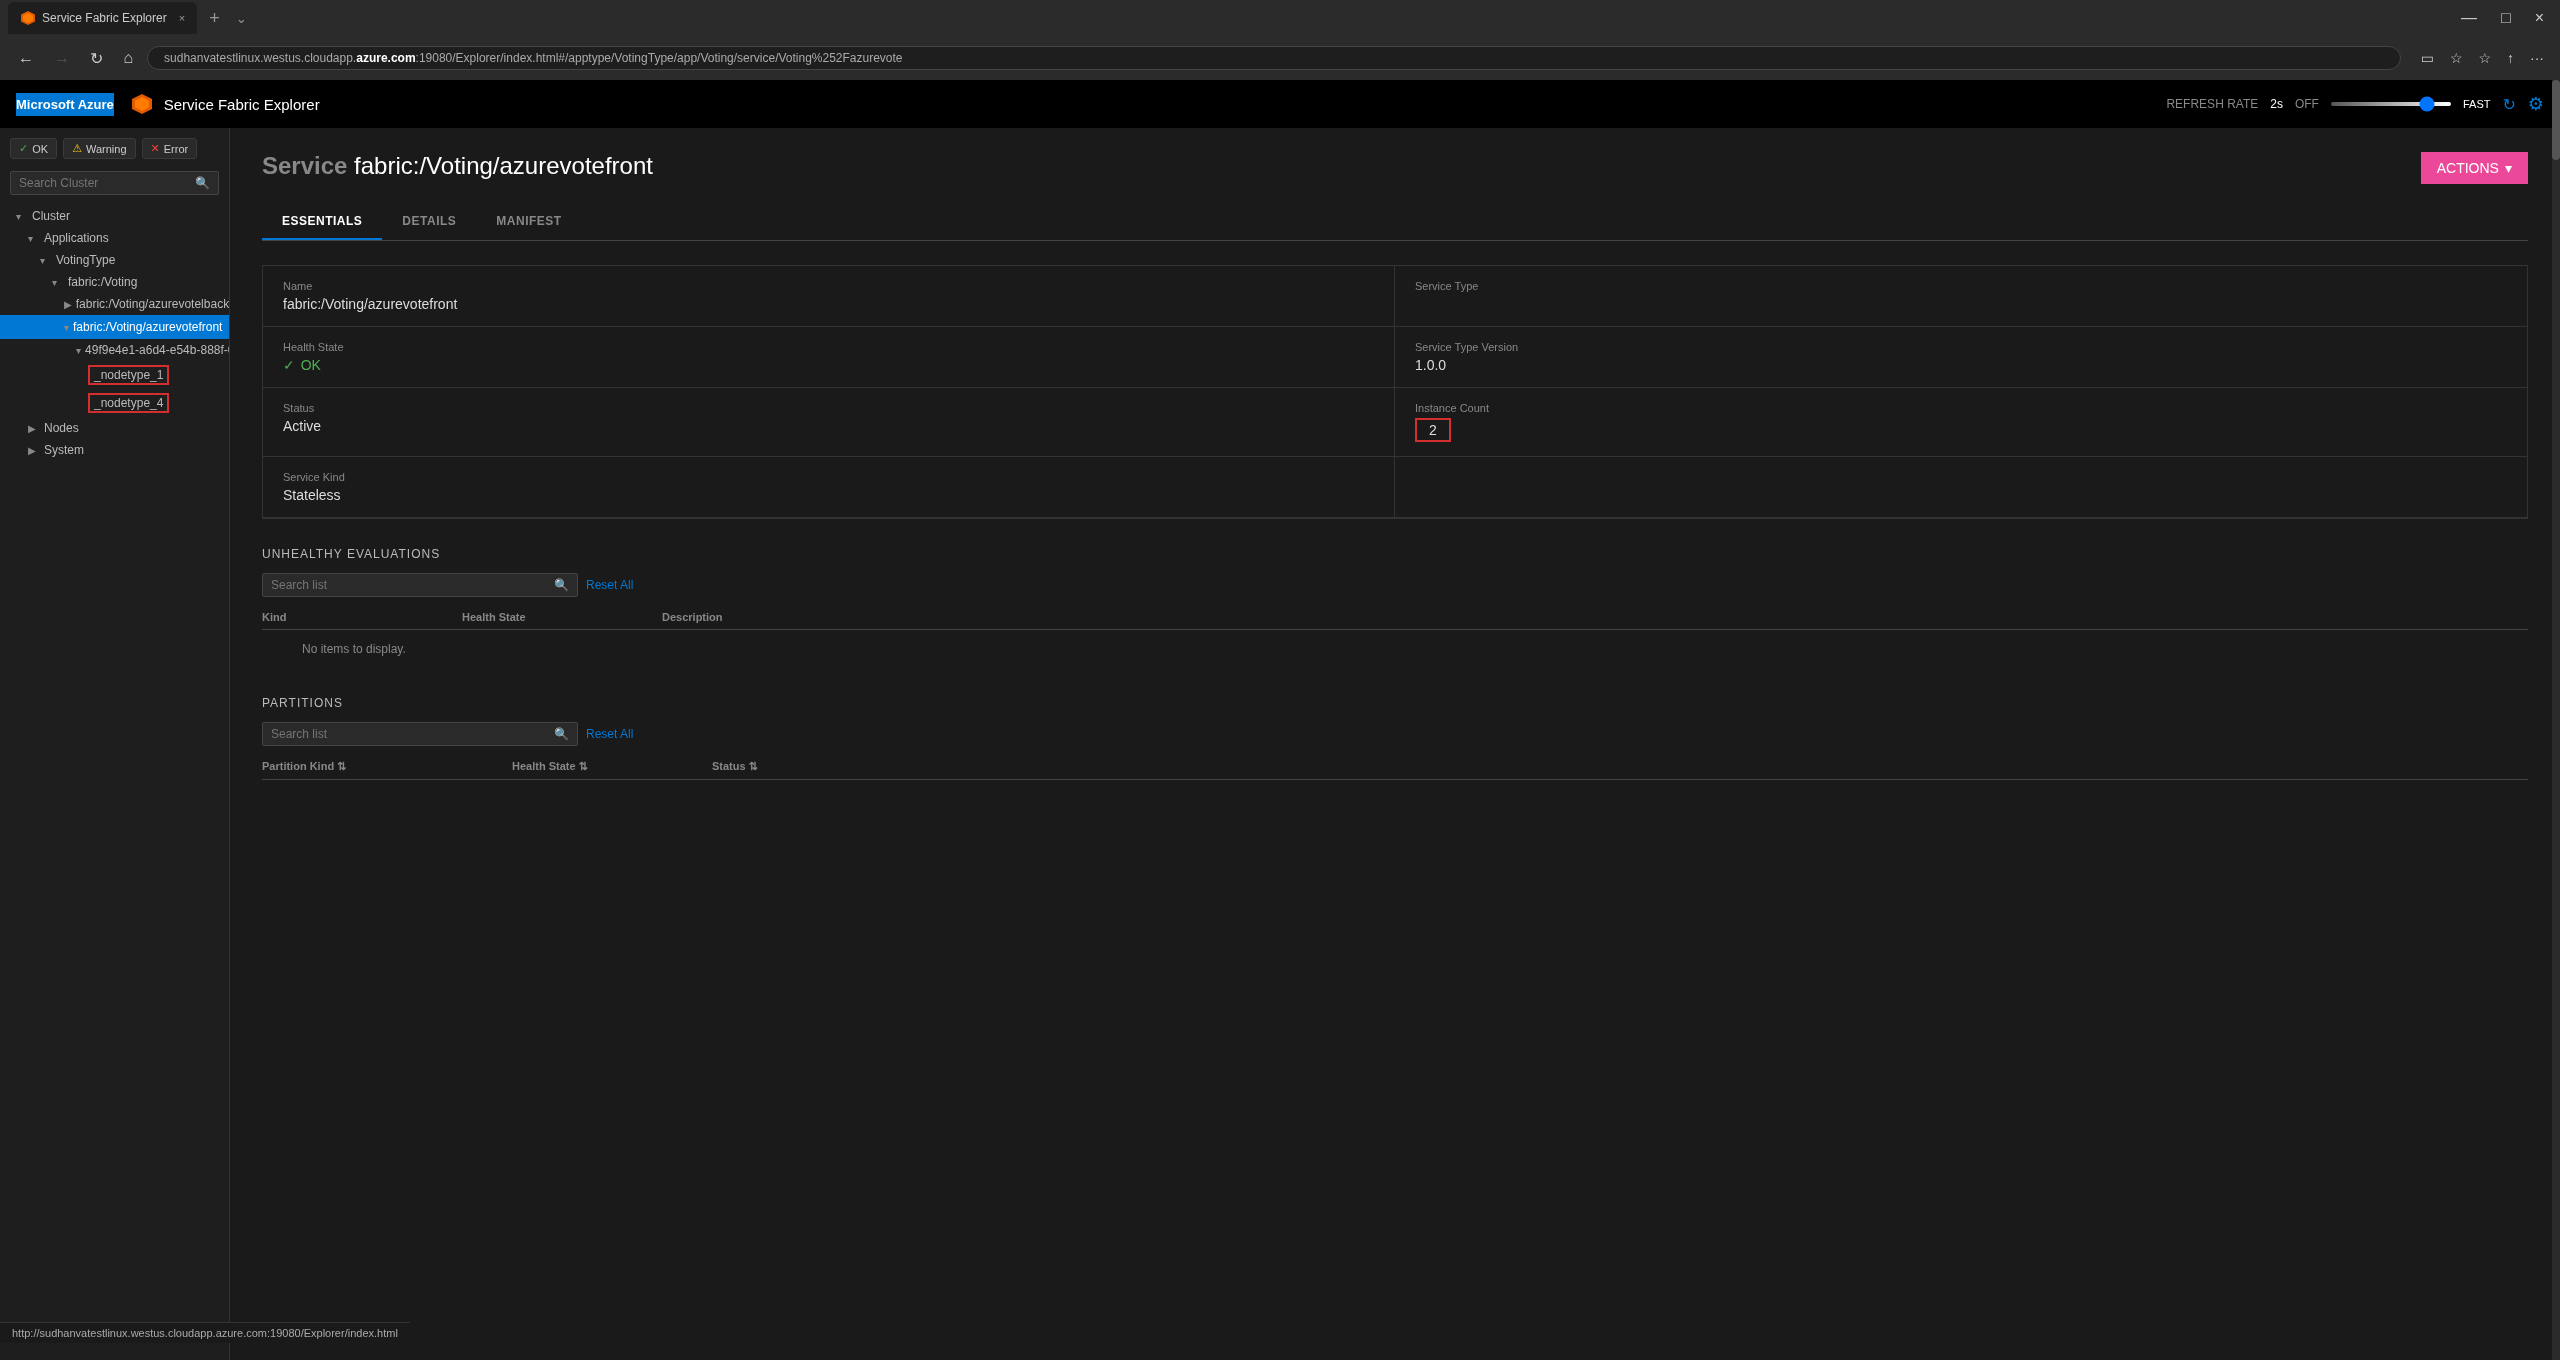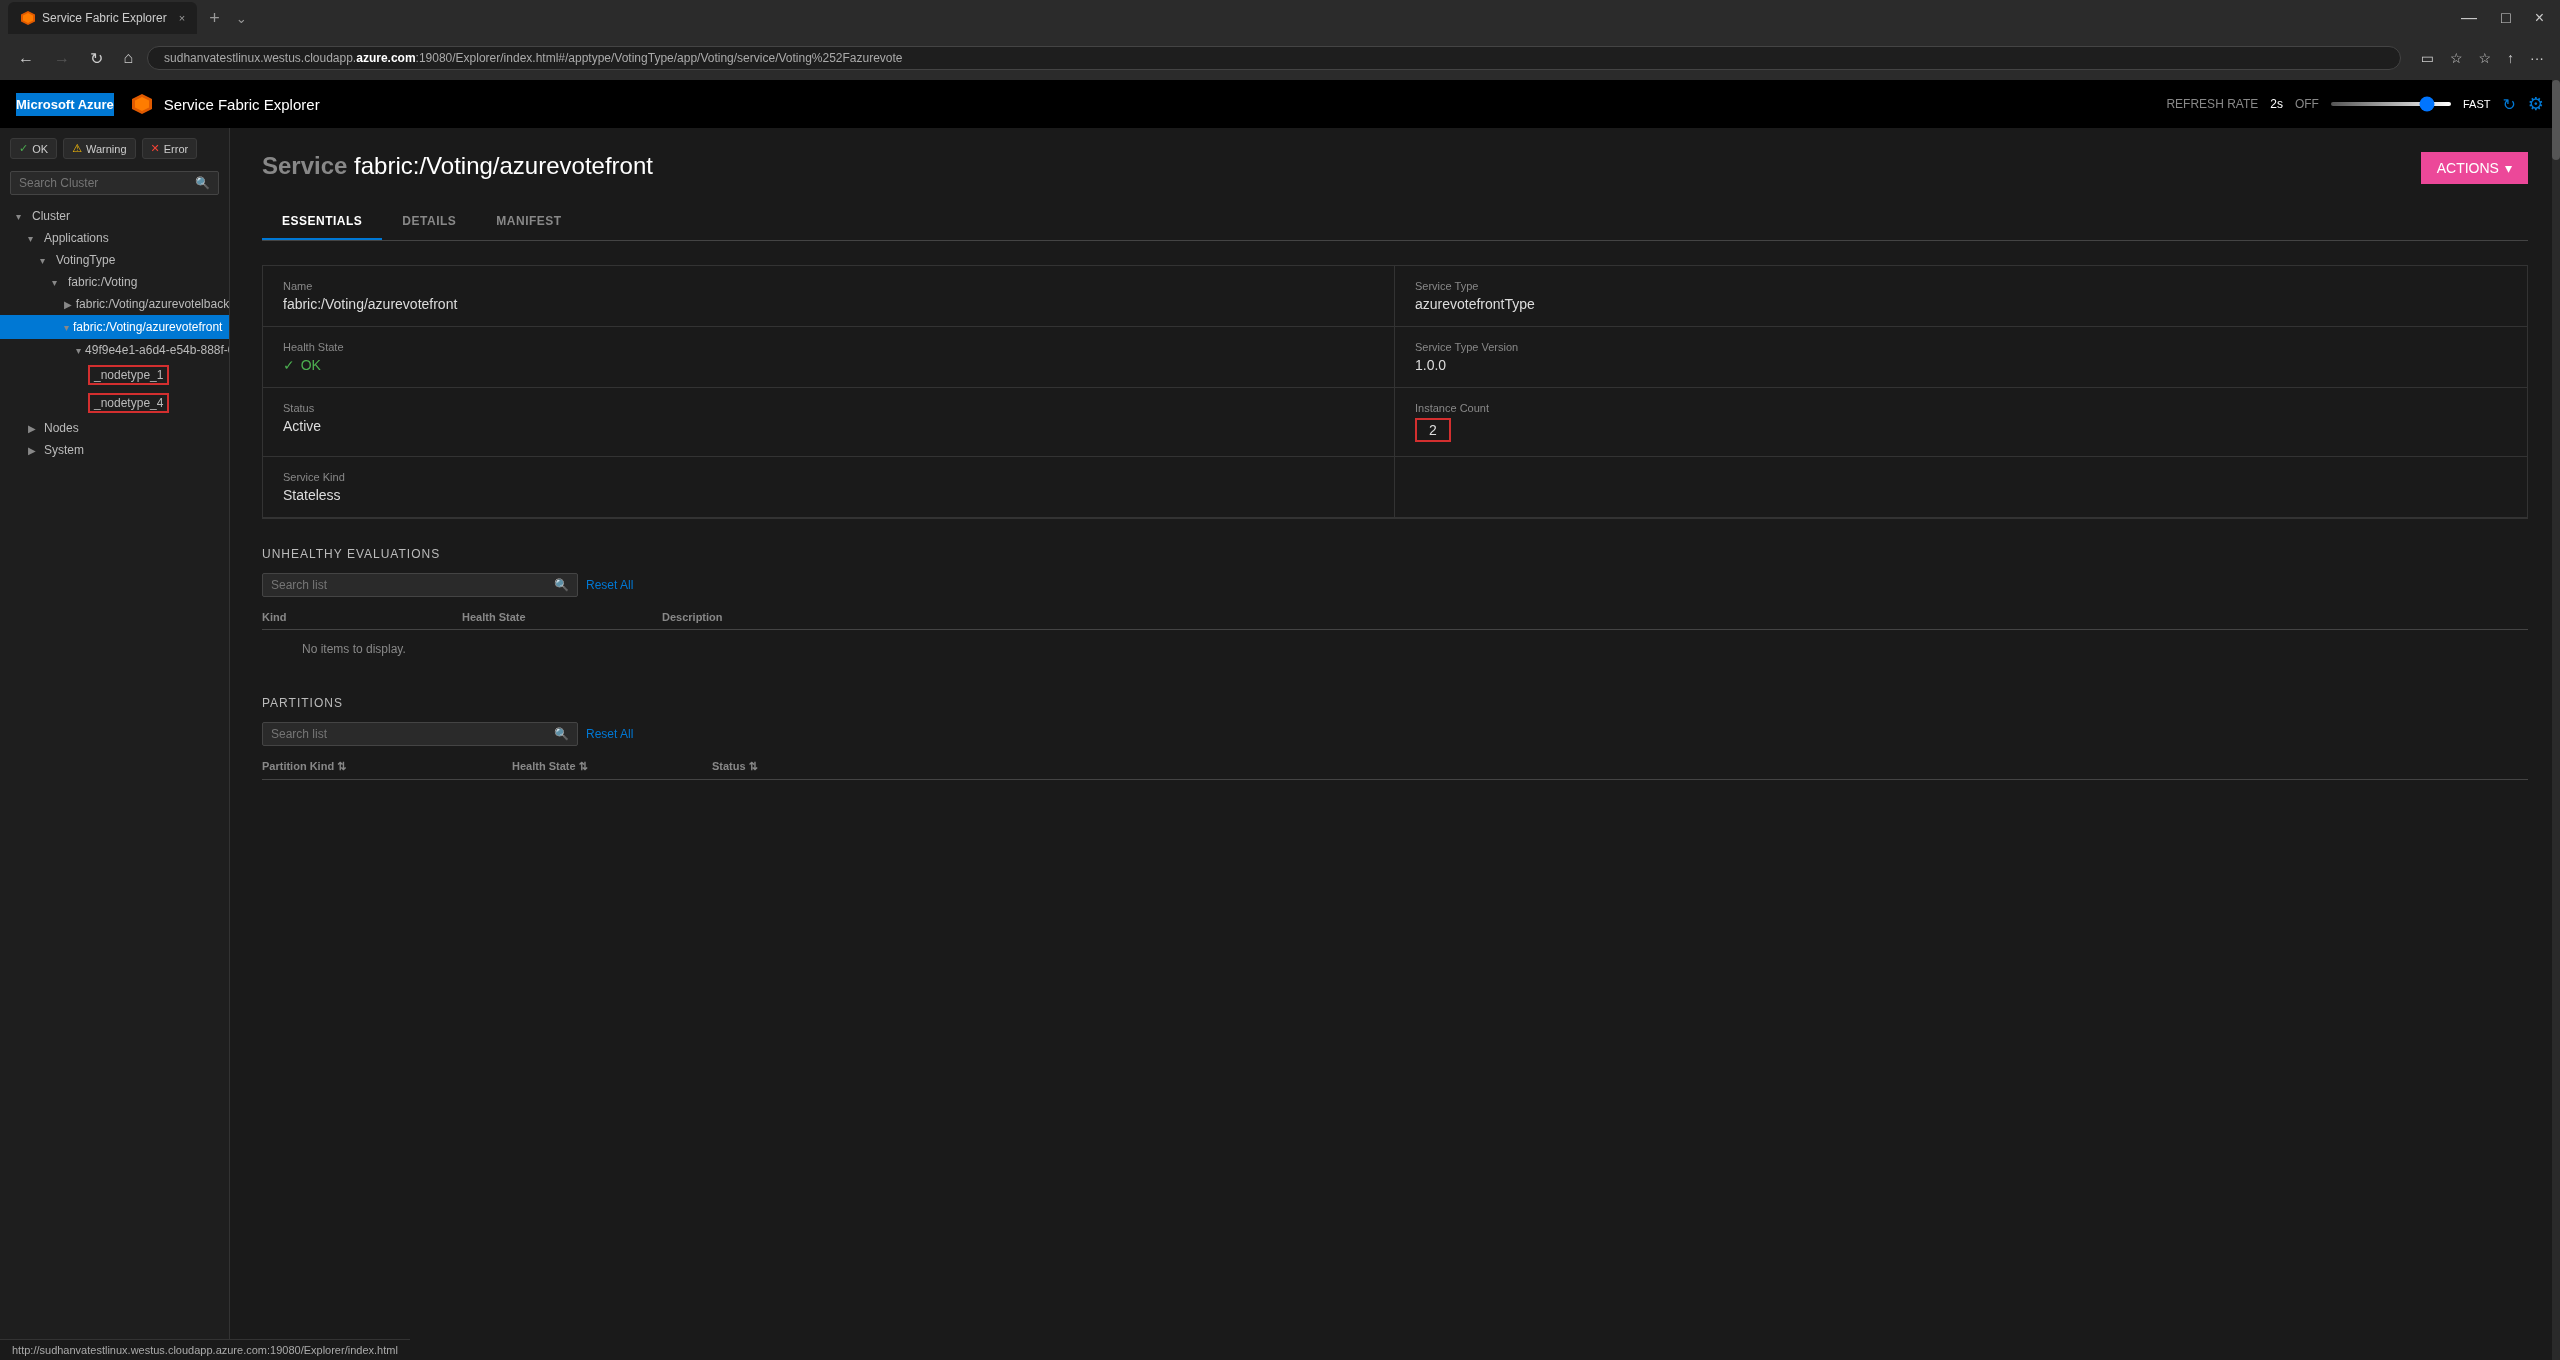--- a/index.html
+++ b/index.html
@@ -299,21 +299,20 @@
 
       <div class="essentials-grid">
 
         <div class="essentials-cell">
           <div class="field-label">Name</div>
           <div class="field-value">fabric:/Voting/azurevotefront</div>
         </div>
 
         <div class="essentials-cell">
           <div class="field-label">Service Type</div>
-          <div class="field-value">azurevotefrontType</div>
         </div>
 
         <div class="essentials-cell">
           <div class="field-label">Health State</div>
           <div class="field-value status-ok">
             <span style="color:#4caf50;">✓</span>
             <span>OK</span>
           </div>
         </div>
 
@@ -386,15 +385,15 @@
       </div>
 
     </div>
 
     <div class="scrollbar-track">
       <div class="scrollbar-thumb"></div>
     </div>
   </div>
 </div>
 
-<div style="position:fixed; bottom:0; left:0; background:#1a1a1a; border-top:1px solid #333; padding:4px 12px; font-size:11px; color:#aaa; z-index:100;">
+<div style="position:fixed; bottom:17px; left:0; background:#1a1a1a; border-top:1px solid #333; padding:4px 12px; font-size:11px; color:#aaa; z-index:100;">
   <span>http://sudhanvatestlinux.westus.cloudapp.azure.com:19080/Explorer/index.html</span>
 </div>
 
 </body></html>

